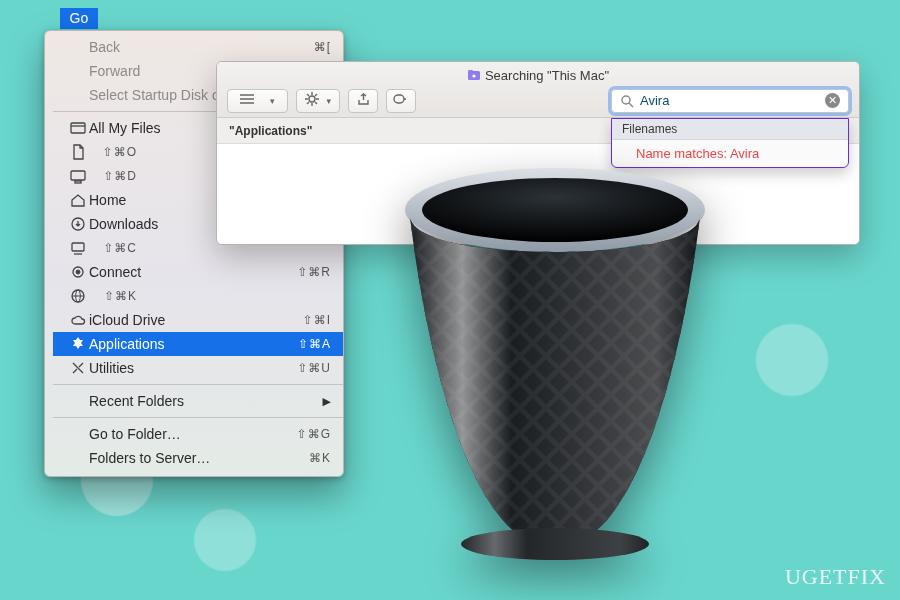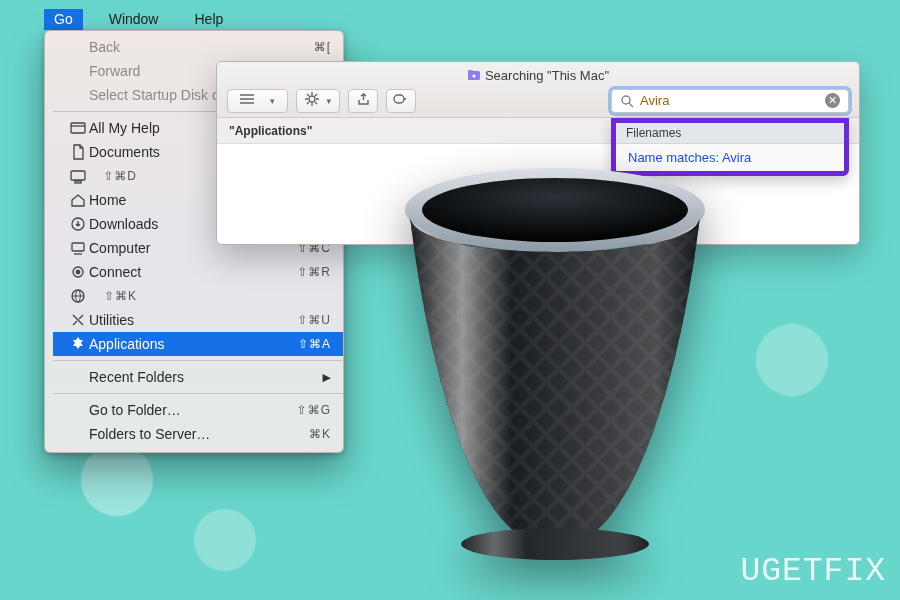--- a/index.html
+++ b/index.html
@@ -12,22 +12,23 @@
                 radial-gradient(circle at 80% 30%, rgba(255,255,255,0.30) 0 50px, transparent 52px),
                 radial-gradient(circle at 88% 60%, rgba(255,255,255,0.25) 0 35px, transparent 37px),
                 radial-gradient(circle at 65% 15%, rgba(255,255,255,0.20) 0 28px, transparent 30px),
                 linear-gradient(#69d6cc, #69d6cc);
     position: relative;
   }
 
   
   .menubar {
     position: absolute; top: 8px; left: 44px; height: 22px;
-    display: flex; align-items: center; gap: 16px;
+    display: flex; align-items: center; gap: 8px;
     background: transparent;
+    flex-direction: column;
   }
   .menubar-item {
     font-size: 14px; padding: 2px 10px 3px; color: #222;
   }
   .menubar-item.active { background: #1670e8; color: #fff; border-radius: 0; }
 
   
   .dropdown {
     position: absolute; top: 30px; left: 44px; width: 300px;
     background: linear-gradient(180deg,#efe8e4 0%, #e6e4eb 55%, #e4ebe6 100%);
@@ -84,45 +85,45 @@
   .tb-btn { width:30px; padding:0; }
   .tb-row2 { display:flex; align-items:center; gap:8px; margin-top:22px; width:100%; }
   .tb-search {
     margin-left:auto; height:24px; width:238px;
     border:1px solid #c7c4c2; border-radius:4px;
     background:#fff; display:flex; align-items:center; padding:0 8px;
     box-shadow: 0 0 0 3px rgba(87,155,247,0.55);
     position:relative;
   }
   .tb-search input {
-    flex:1; border:none; outline:none; font-size:13px; background:transparent; color:#a16207;
+    flex:1; border:none; outline:none; font-size:13px; background:transparent; color:#0c4a6e;
   }
   .tb-search .mag { width:14px; height:14px; margin-right:6px; color:#7a7876; }
   .tb-search .clr { width:15px; height:15px; background:#8a8886; border-radius:50%; color:#fff; font-size:11px; line-height:15px; text-align:center; }
   .finder-scope {
     height:26px; background:#f0eeec; border-bottom:1px solid #dedcda;
     font-size:12px; color:#333; padding:0 12px; display:flex; align-items:center;
   }
   .finder-scope b { font-weight:600; }
   .finder-body { background:#fff; height:calc(100% - 56px - 26px); }
   .suggest {
     position:absolute; top:56px; right:10px; width:238px;
-    background:#fafafa; border:5px solid #6d28d9; border-radius:0 0 6px 6px;
+    background:#fafafa; border:1px solid #6d28d9; border-radius:0 0 6px 6px;
     box-shadow:0 6px 14px rgba(0,0,0,0.2);
     font-size:13px;
   }
   .suggest-hdr { background:#e3e6ea; color:#3a3a3a; padding:3px 10px; font-size:12px; border-bottom:1px solid #d3d6da;}
-  .suggest-item { padding:6px 12px; color:#1d4ed8; }
+  .suggest-item { padding:6px 24px; color:#ef4444; }
 
   
   .trash { position:absolute; left:390px; top:148px; width:330px; height:420px; pointer-events:none; }
   .trash svg { width:100%; height:100%; filter: drop-shadow(0 18px 22px rgba(0,0,0,0.4)); }
 
   
-  .wm { position:absolute; right:14px; bottom:10px; font-size:33px; letter-spacing:1px; color:rgba(255,255,255,0.85); font-weight:300; font-family: Liberation Mono, monospace;}
+  .wm { position:absolute; right:14px; bottom:10px; font-size:22px; letter-spacing:1px; color:rgba(255,255,255,0.85); font-weight:300; font-family: Liberation Serif, serif;}
 </style>
 </head>
 <body>
 
 <div class="menubar">
   <div class="menubar-item active">Go</div>
   <div class="menubar-item">Window</div>
   <div class="menubar-item">Help</div>
 </div>
 
@@ -144,31 +145,30 @@
   </div>
   <div class="dd-sep"></div>
 
   <div class="dd-row">
     <span class="dd-ico">
         <svg viewBox="0 0 16 16">
           <rect x="1" y="3" width="14" height="10" rx="1" fill="none" stroke-width="1.3"></rect>
           <line x1="1" y1="6" x2="15" y2="6" stroke-width="1.3"></line>
         </svg>
       </span>
-    <span class="dd-label">All My Help</span>
+    <span class="dd-label">All My Files</span>
     <span class="sc">⇧⌘F</span>
   </div>
   <div class="dd-row">
     <span class="dd-ico">
         <svg viewBox="0 0 16 16">
           <path d="M4 1h6l3 3v11H4z" fill="none" stroke-width="1.3"></path>
           <path d="M10 1v3h3" fill="none" stroke-width="1.3"></path>
         </svg>
       </span>
-    <span class="dd-label">Documents</span>
     <span class="sc">⇧⌘O</span>
   </div>
   <div class="dd-row">
     <span class="dd-ico">
         <svg viewBox="0 0 16 16">
           <rect x="1" y="3" width="14" height="9" rx="1" fill="none" stroke-width="1.3"></rect>
           <rect x="5" y="13" width="6" height="2" fill="none" stroke-width="1.3"></rect>
         </svg>
       </span>
     <span class="sc">⇧⌘D</span>
@@ -192,21 +192,20 @@
     <span class="dd-label">Downloads</span>
     <span class="sc">⌥⌘L</span>
   </div>
   <div class="dd-row">
     <span class="dd-ico">
         <svg viewBox="0 0 16 16">
           <rect x="2" y="3" width="12" height="8" rx="1" fill="none" stroke-width="1.3"></rect>
           <line x1="4" y1="14" x2="12" y2="14" stroke-width="1.3"></line>
         </svg>
       </span>
-    <span class="dd-label">Computer</span>
     <span class="sc">⇧⌘C</span>
   </div>
   <div class="dd-row">
     <span class="dd-ico">
         <svg viewBox="0 0 16 16">
           <circle cx="8" cy="8" r="2"></circle>
           <circle cx="8" cy="8" r="5" fill="none" stroke-width="1.3"></circle>
         </svg>
       </span>
     <span class="dd-label">Connect</span>
@@ -218,34 +217,43 @@
           <circle cx="8" cy="8" r="6" fill="none" stroke-width="1.3"></circle>
           <ellipse cx="8" cy="8" rx="2.3" ry="6" fill="none" stroke-width="1"></ellipse>
           <line x1="2" y1="8" x2="14" y2="8" stroke-width="1"></line>
         </svg>
       </span>
     <span class="sc">⇧⌘K</span>
   </div>
   <div class="dd-row">
     <span class="dd-ico">
         <svg viewBox="0 0 16 16">
+          <path d="M5 12a3 3 0 010-6 4 4 0 017 1 2.5 2.5 0 010 5H5z" fill="none" stroke-width="1.3"></path>
+        </svg>
+      </span>
+    <span class="dd-label">iCloud Drive</span>
+    <span class="sc">⇧⌘I</span>
+  </div>
+  <div class="dd-row selected">
+    <span class="dd-ico">
+        <svg viewBox="0 0 16 16">
+          <path d="M8 1l2 3h3l-2 3 2 3h-3l-2 3-2-3H3l2-3-2-3h3z" fill="#fff" stroke="none"></path>
+        </svg>
+      </span>
+    <span class="dd-label">Applications</span>
+    <span class="sc">⇧⌘A</span>
+  </div>
+  <div class="dd-row">
+    <span class="dd-ico">
+        <svg viewBox="0 0 16 16">
           <path d="M3 13l4-4m2-2l4-4M3 3l10 10" fill="none" stroke-width="1.3"></path>
         </svg>
       </span>
     <span class="dd-label">Utilities</span>
     <span class="sc">⇧⌘U</span>
-  </div>
-  <div class="dd-row selected">
-    <span class="dd-ico">
-        <svg viewBox="0 0 16 16">
-          <path d="M8 1l2 3h3l-2 3 2 3h-3l-2 3-2-3H3l2-3-2-3h3z" fill="#fff" stroke="none"></path>
-        </svg>
-      </span>
-    <span class="dd-label">Applications</span>
-    <span class="sc">⇧⌘A</span>
   </div>
   <div class="dd-sep"></div>
   <div class="dd-row">
     <span class="dd-leadpad"></span>
     <span class="dd-label">Recent Folders</span>
     <span class="subarrow">▶</span>
   </div>
   <div class="dd-sep"></div>
   <div class="dd-row">
     <span class="dd-leadpad"></span>

